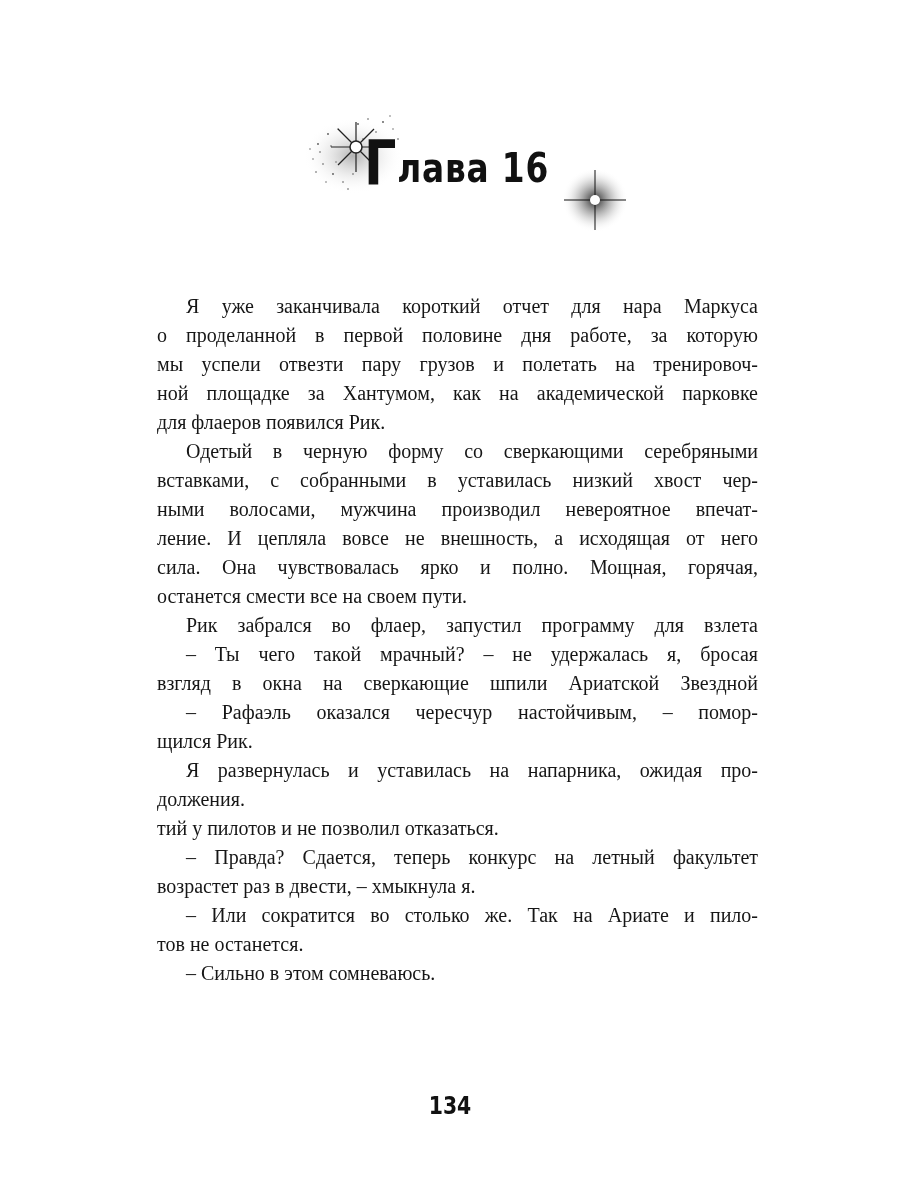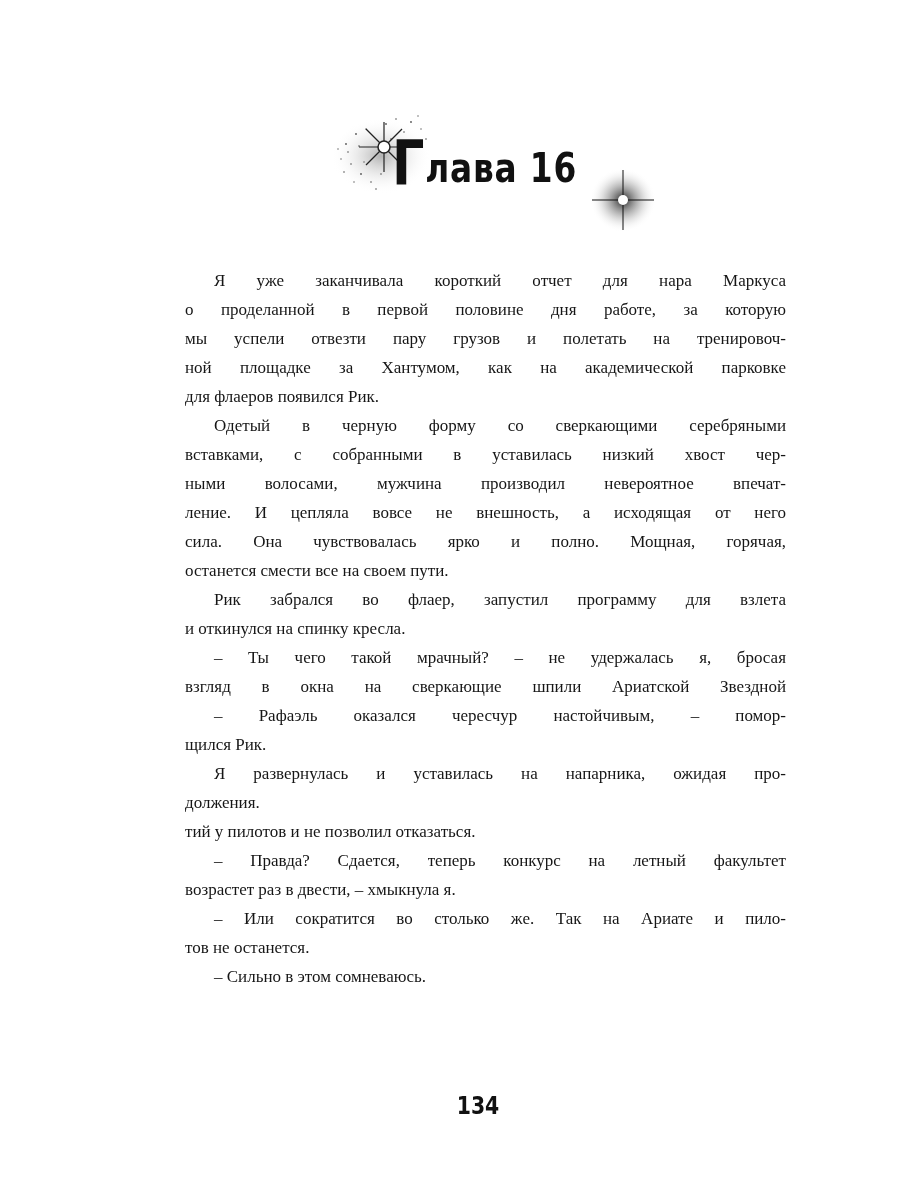--- a/index.html
+++ b/index.html
@@ -1,23 +1,23 @@
 <!DOCTYPE html>
 <html><head>
   <meta charset="utf-8">
   <style>
     html, body { margin: 0; padding: 0; background: #ffffff; }
     body { width: 900px; height: 1200px; position: relative; overflow: hidden; font-family: "Liberation Serif", "DejaVu Serif", serif; color: #161616; }
-    .page { position: absolute; left: 0; top: 0; width: 836px; height: 1200px; background: #fff; margin-left: 28px; }
+    .page { position: absolute; left: 0; top: 0; width: 836px; height: 1200px; background: #fff; }
     .chapter-header { position: absolute; left: 290px; top: 100px; width: 350px; height: 140px; }
     .nebula { position: absolute; left: 8px; top: 4px; width: 120px; height: 100px; }
     .flare { position: absolute; left: 272px; top: 68px; width: 66px; height: 64px; }
     .chapter-title { position: absolute; left: 74px; top: 30px; font-family: "DejaVu Sans", sans-serif; font-weight: bold; font-size: 40px; letter-spacing: 1px; line-height: 1; color: #111; transform: scaleX(0.82); transform-origin: left top; white-space: nowrap; }
     .chapter-title .big { font-size: 62px; position: relative; top: 3px; }
-    .body-text { position: absolute; left: 157px; top: 266px; width: 601px; font-size: 17px; line-height: 29px; }
+    .body-text { position: absolute; left: 157px; top: 292px; width: 601px; font-size: 20px; line-height: 29px; }
     .ln { display: block; text-align: justify; text-align-last: justify; height: 29px; white-space: nowrap; overflow: visible; }
     .ln.last { text-align-last: left; }
     .ln.indent { padding-left: 29px; }
     .page-number { position: absolute; left: 0; width: 900px; top: 1092px; text-align: center; font-family: "DejaVu Sans", sans-serif; font-weight: bold; font-size: 24px; color: #111; transform: scaleX(0.85); }
   </style>
 </head>
 <body>
 
 <div class="page">
 
@@ -98,21 +98,20 @@
       <span class="ln indent">Одетый в черную форму со сверкающими серебряными</span>
       <span class="ln">вставками, с собранными в уставилась низкий хвост чер-</span>
       <span class="ln">ными волосами, мужчина производил невероятное впечат-</span>
       <span class="ln">ление. И цепляла вовсе не внешность, а исходящая от него</span>
       <span class="ln">сила. Она чувствовалась ярко и полно. Мощная, горячая,</span>
       <span class="ln last">останется смести все на своем пути.</span>
     </div>
 
     <div>
       <span class="ln indent">Рик забрался во флаер, запустил программу для взлета</span>
-      <span class="ln last">и откинулся на спинку кресла.</span>
     </div>
 
     <div>
       <span class="ln indent">– Ты чего такой мрачный? – не удержалась я, бросая</span>
       <span class="ln">взгляд в окна на сверкающие шпили Ариатской Звездной</span>
     </div>
 
     <div>
       <span class="ln indent">– Рафаэль оказался чересчур настойчивым, – помор-</span>
       <span class="ln last">щился Рик.</span>

